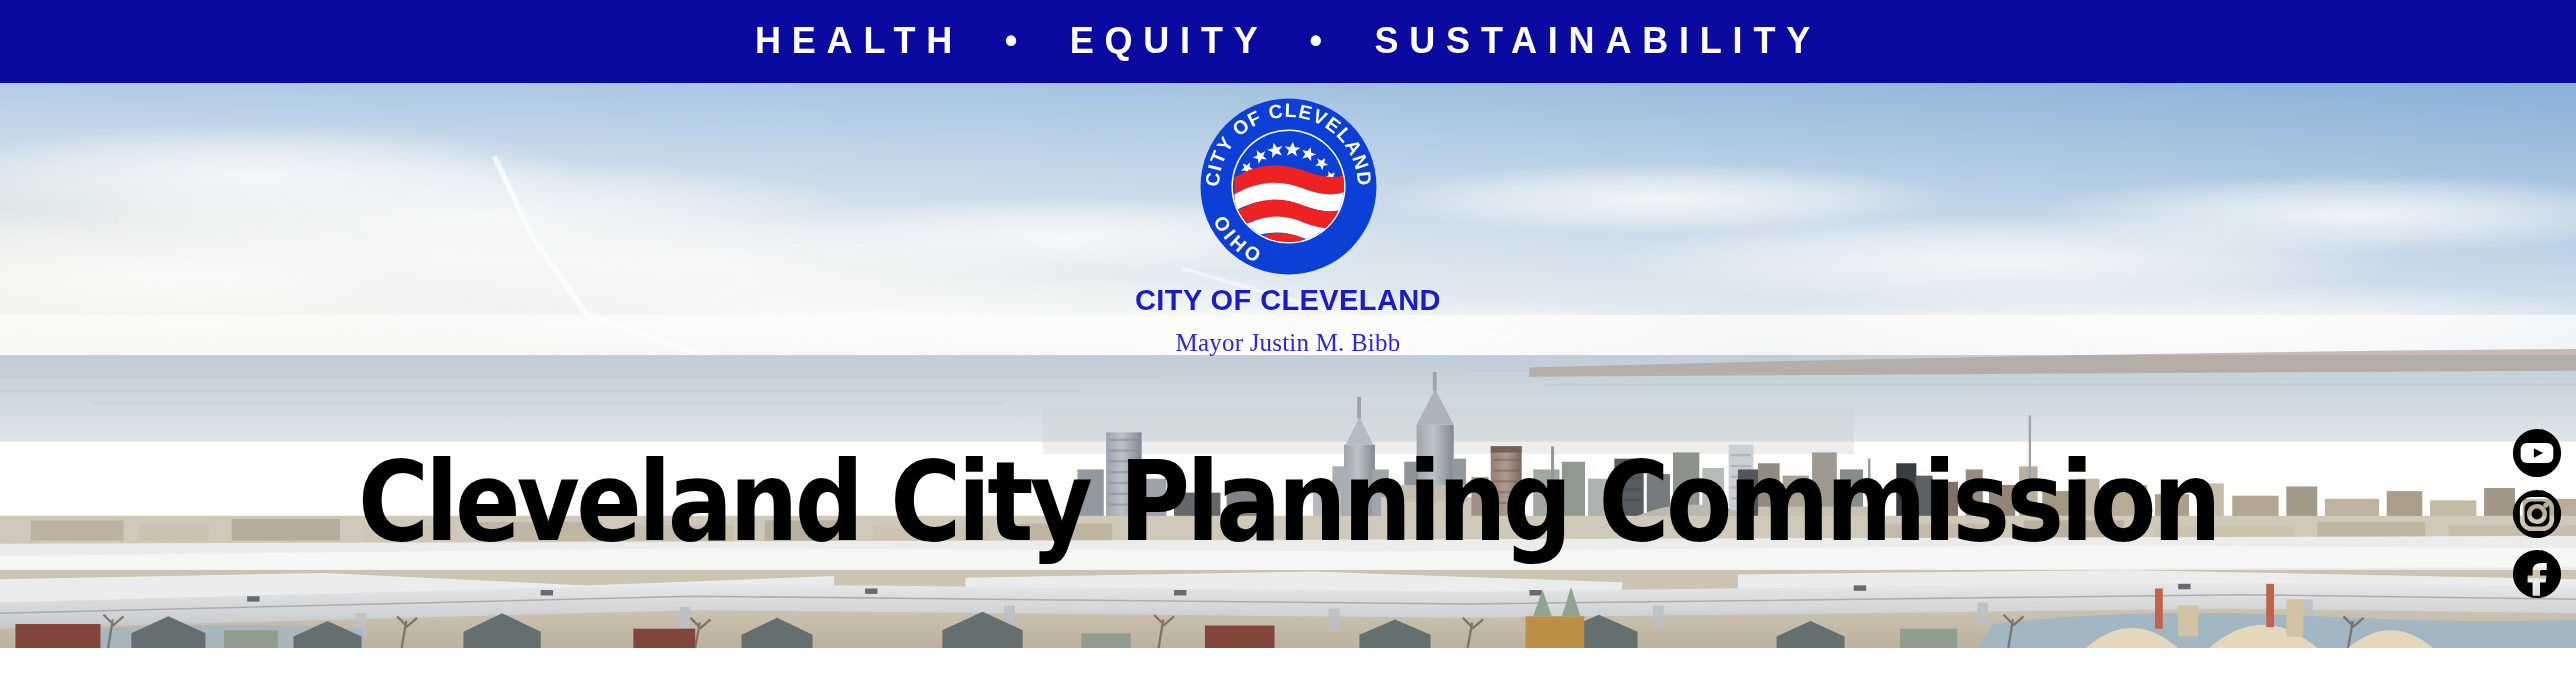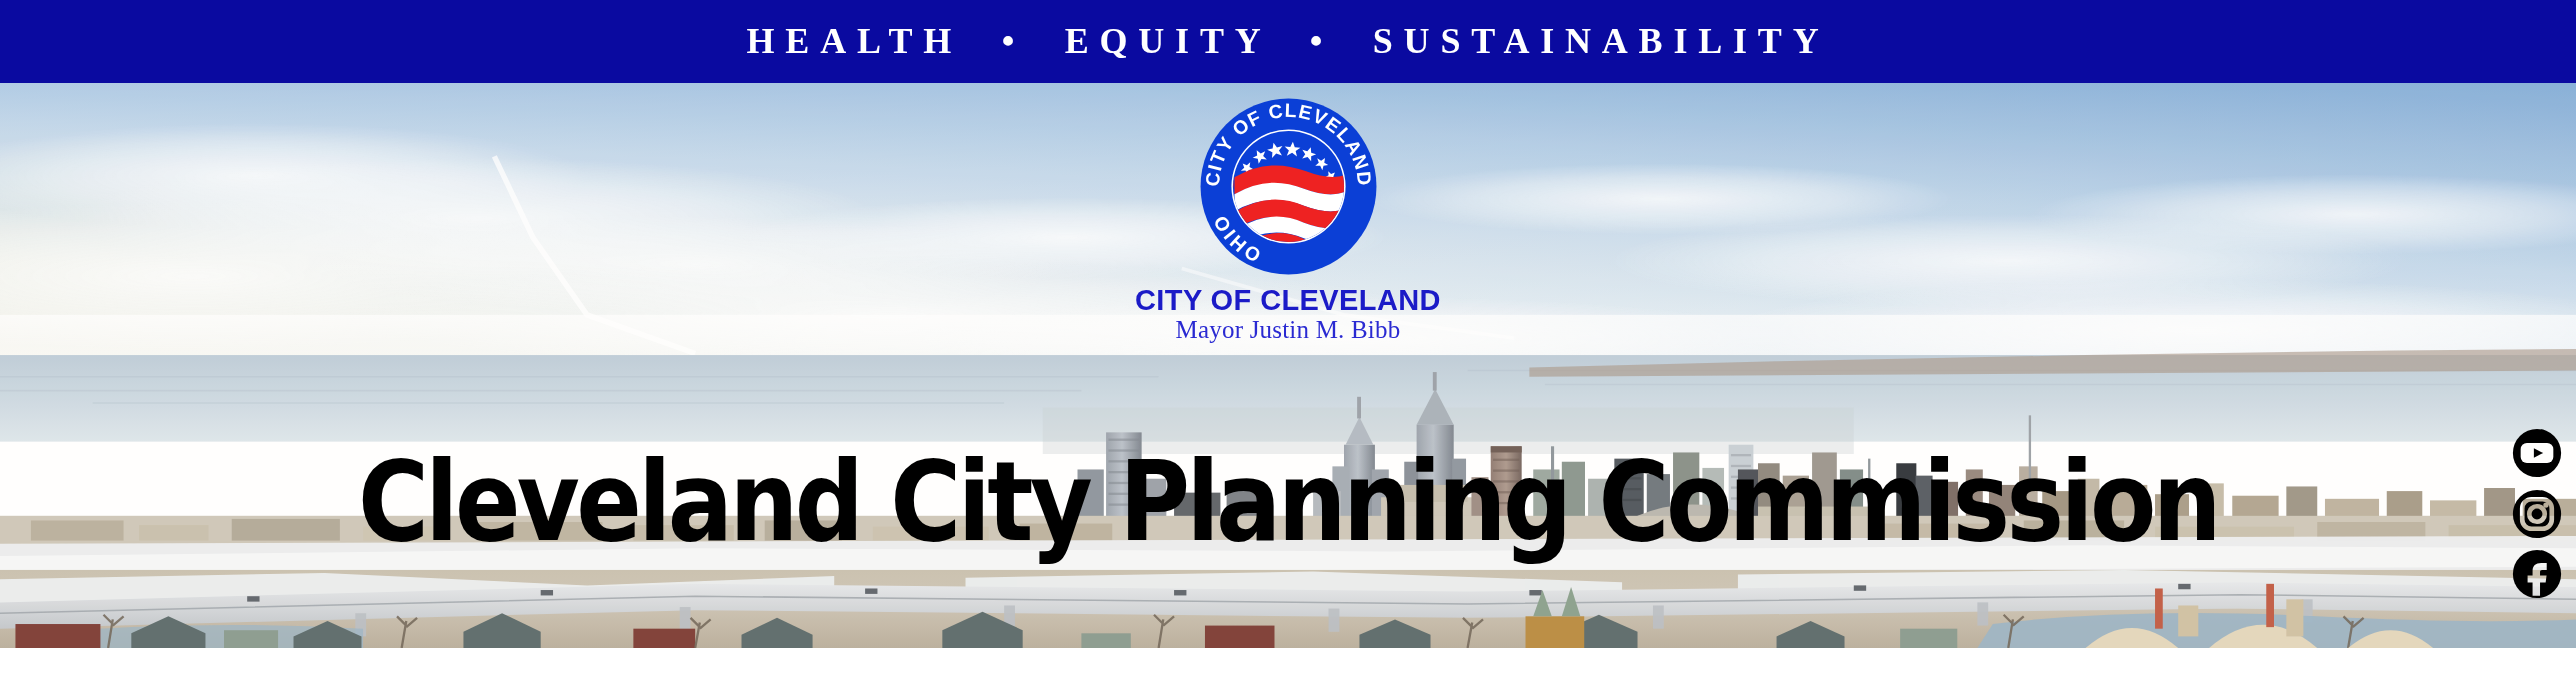--- a/index.html
+++ b/index.html
@@ -20,21 +20,21 @@
     width:2576px;
     height:83px;
     background:#0a0aa0;
     display:flex;
     align-items:center;
     justify-content:center;
     z-index:40;
   }
   #ribbon-text{
     color:#ffffff;
-    font-family:Liberation Serif, serif;
+    font-family:Liberation Sans, sans-serif;
     font-weight:bold;
     font-size:36px;
     letter-spacing:10.8px;
     white-space:pre;
     line-height:1;
     transform:translateY(-0.8px);
   }
 
   
   #photo{
@@ -67,21 +67,21 @@
     margin-top:6.2px;
     color:#1b1bc7;
     font-family:"Liberation Sans", sans-serif;
     font-weight:bold;
     font-size:29px;
     letter-spacing:0.4px;
     line-height:1.05;
     text-shadow:0 0 1.5px rgba(255,255,255,.45);
   }
   #mayor-name{
-    margin-top:1px;
+    margin-top:14px;
     color:#2a2ad2;
     font-family:"Liberation Serif", serif;
     font-size:25px;
     letter-spacing:0.2px;
     line-height:1.05;
     text-shadow:0 0 1.5px rgba(255,255,255,.45);
   }
 
   
   #headline{

